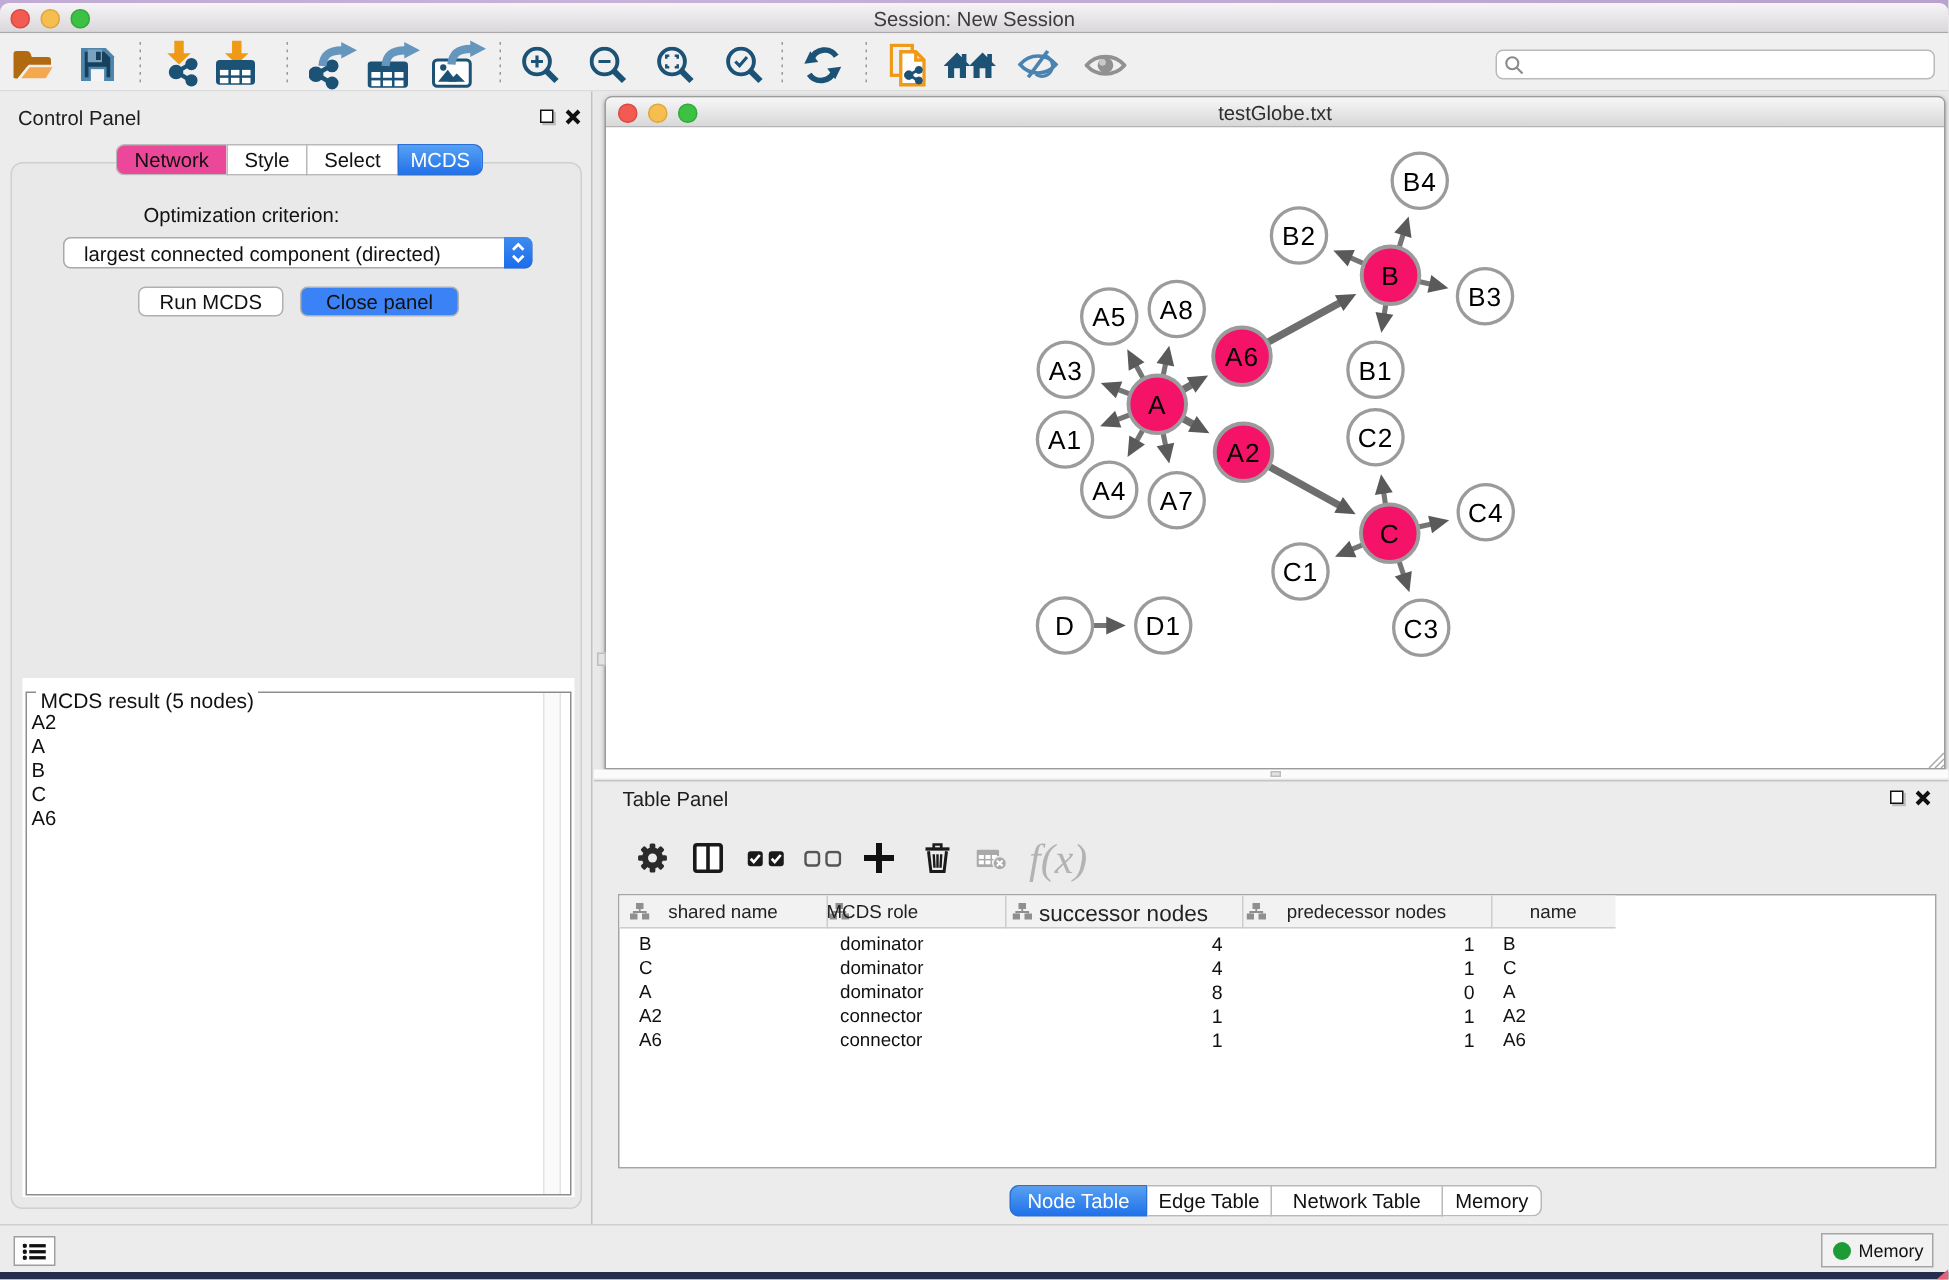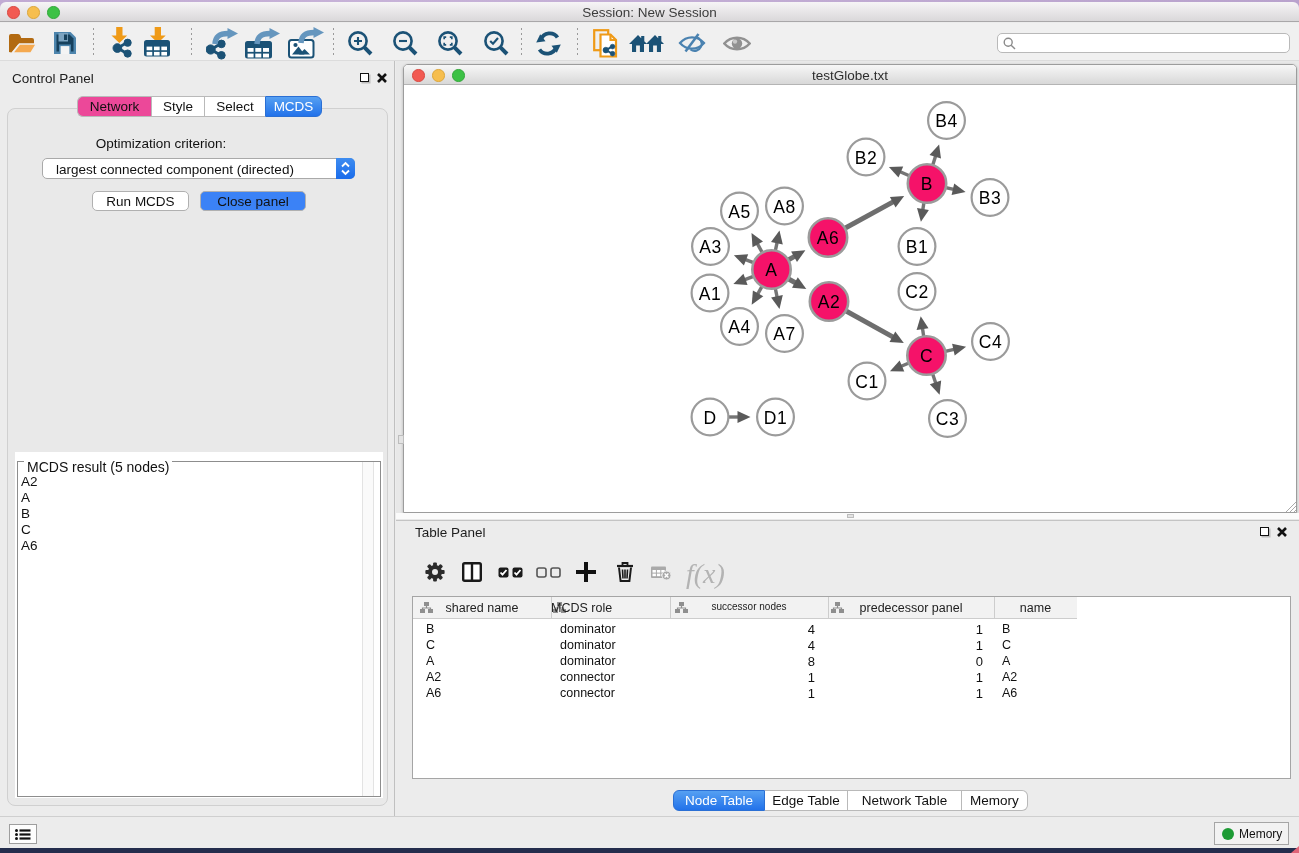--- a/index.html
+++ b/index.html
@@ -379,31 +379,31 @@
 <div class="txt" style="left:551px;top:601px;width:119px;font-size:12.5px;color:#222">MCDS role</div>
 <div class="abs" style="left:670px;top:597px;width:1px;height:22px;background:#cdcdcd"></div>
 <svg style="position:absolute;left:675px;top:602px" width="13" height="12" viewBox="0 0 13 12">
     <g fill="#8f8f8f">
       <rect x="4" y="0" width="5" height="4"></rect>
       <rect x="0" y="7" width="5" height="4"></rect>
       <rect x="8" y="7" width="5" height="4"></rect>
       <path d="M6.5 4 V6 M2.5 7 V6 H10.5 V7" stroke="#8f8f8f" stroke-width="1.2" fill="none"></path>
     </g>
   </svg>
-<div class="txt" style="left:670px;top:601px;width:158px;text-align:center;font-size:10px;color:#222">successor nodes</div>
+<div class="txt" style="left:670px;top:601px;width:158px;text-align:center;font-size:15px;color:#222">successor nodes</div>
 <div class="abs" style="left:828px;top:597px;width:1px;height:22px;background:#cdcdcd"></div>
 <svg style="position:absolute;left:831px;top:602px" width="13" height="12" viewBox="0 0 13 12">
     <g fill="#8f8f8f">
       <rect x="4" y="0" width="5" height="4"></rect>
       <rect x="0" y="7" width="5" height="4"></rect>
       <rect x="8" y="7" width="5" height="4"></rect>
       <path d="M6.5 4 V6 M2.5 7 V6 H10.5 V7" stroke="#8f8f8f" stroke-width="1.2" fill="none"></path>
     </g>
   </svg>
-<div class="txt" style="left:828px;top:601px;width:166px;text-align:center;font-size:12.5px;color:#222">predecessor panel</div>
+<div class="txt" style="left:828px;top:601px;width:166px;text-align:center;font-size:12.5px;color:#222">predecessor nodes</div>
 <div class="abs" style="left:994px;top:597px;width:1px;height:22px;background:#cdcdcd"></div>
 <div class="txt" style="left:994px;top:601px;width:83px;text-align:center;font-size:12.5px;color:#222">name</div>
 <div class="txt" style="left:426px;top:622px;font-size:12.5px;color:#111">B</div>
 <div class="txt" style="left:560px;top:622px;font-size:12.5px;color:#111">dominator</div>
 <div class="txt" style="left:700px;top:622px;width:115px;text-align:right;font-size:13px;color:#111">4</div>
 <div class="txt" style="left:868px;top:622px;width:115px;text-align:right;font-size:13px;color:#111">1</div>
 <div class="txt" style="left:1002px;top:622px;font-size:12.5px;color:#111">B</div>
 <div class="txt" style="left:426px;top:638px;font-size:12.5px;color:#111">C</div>
 <div class="txt" style="left:560px;top:638px;font-size:12.5px;color:#111">dominator</div>
 <div class="txt" style="left:700px;top:638px;width:115px;text-align:right;font-size:13px;color:#111">4</div>

